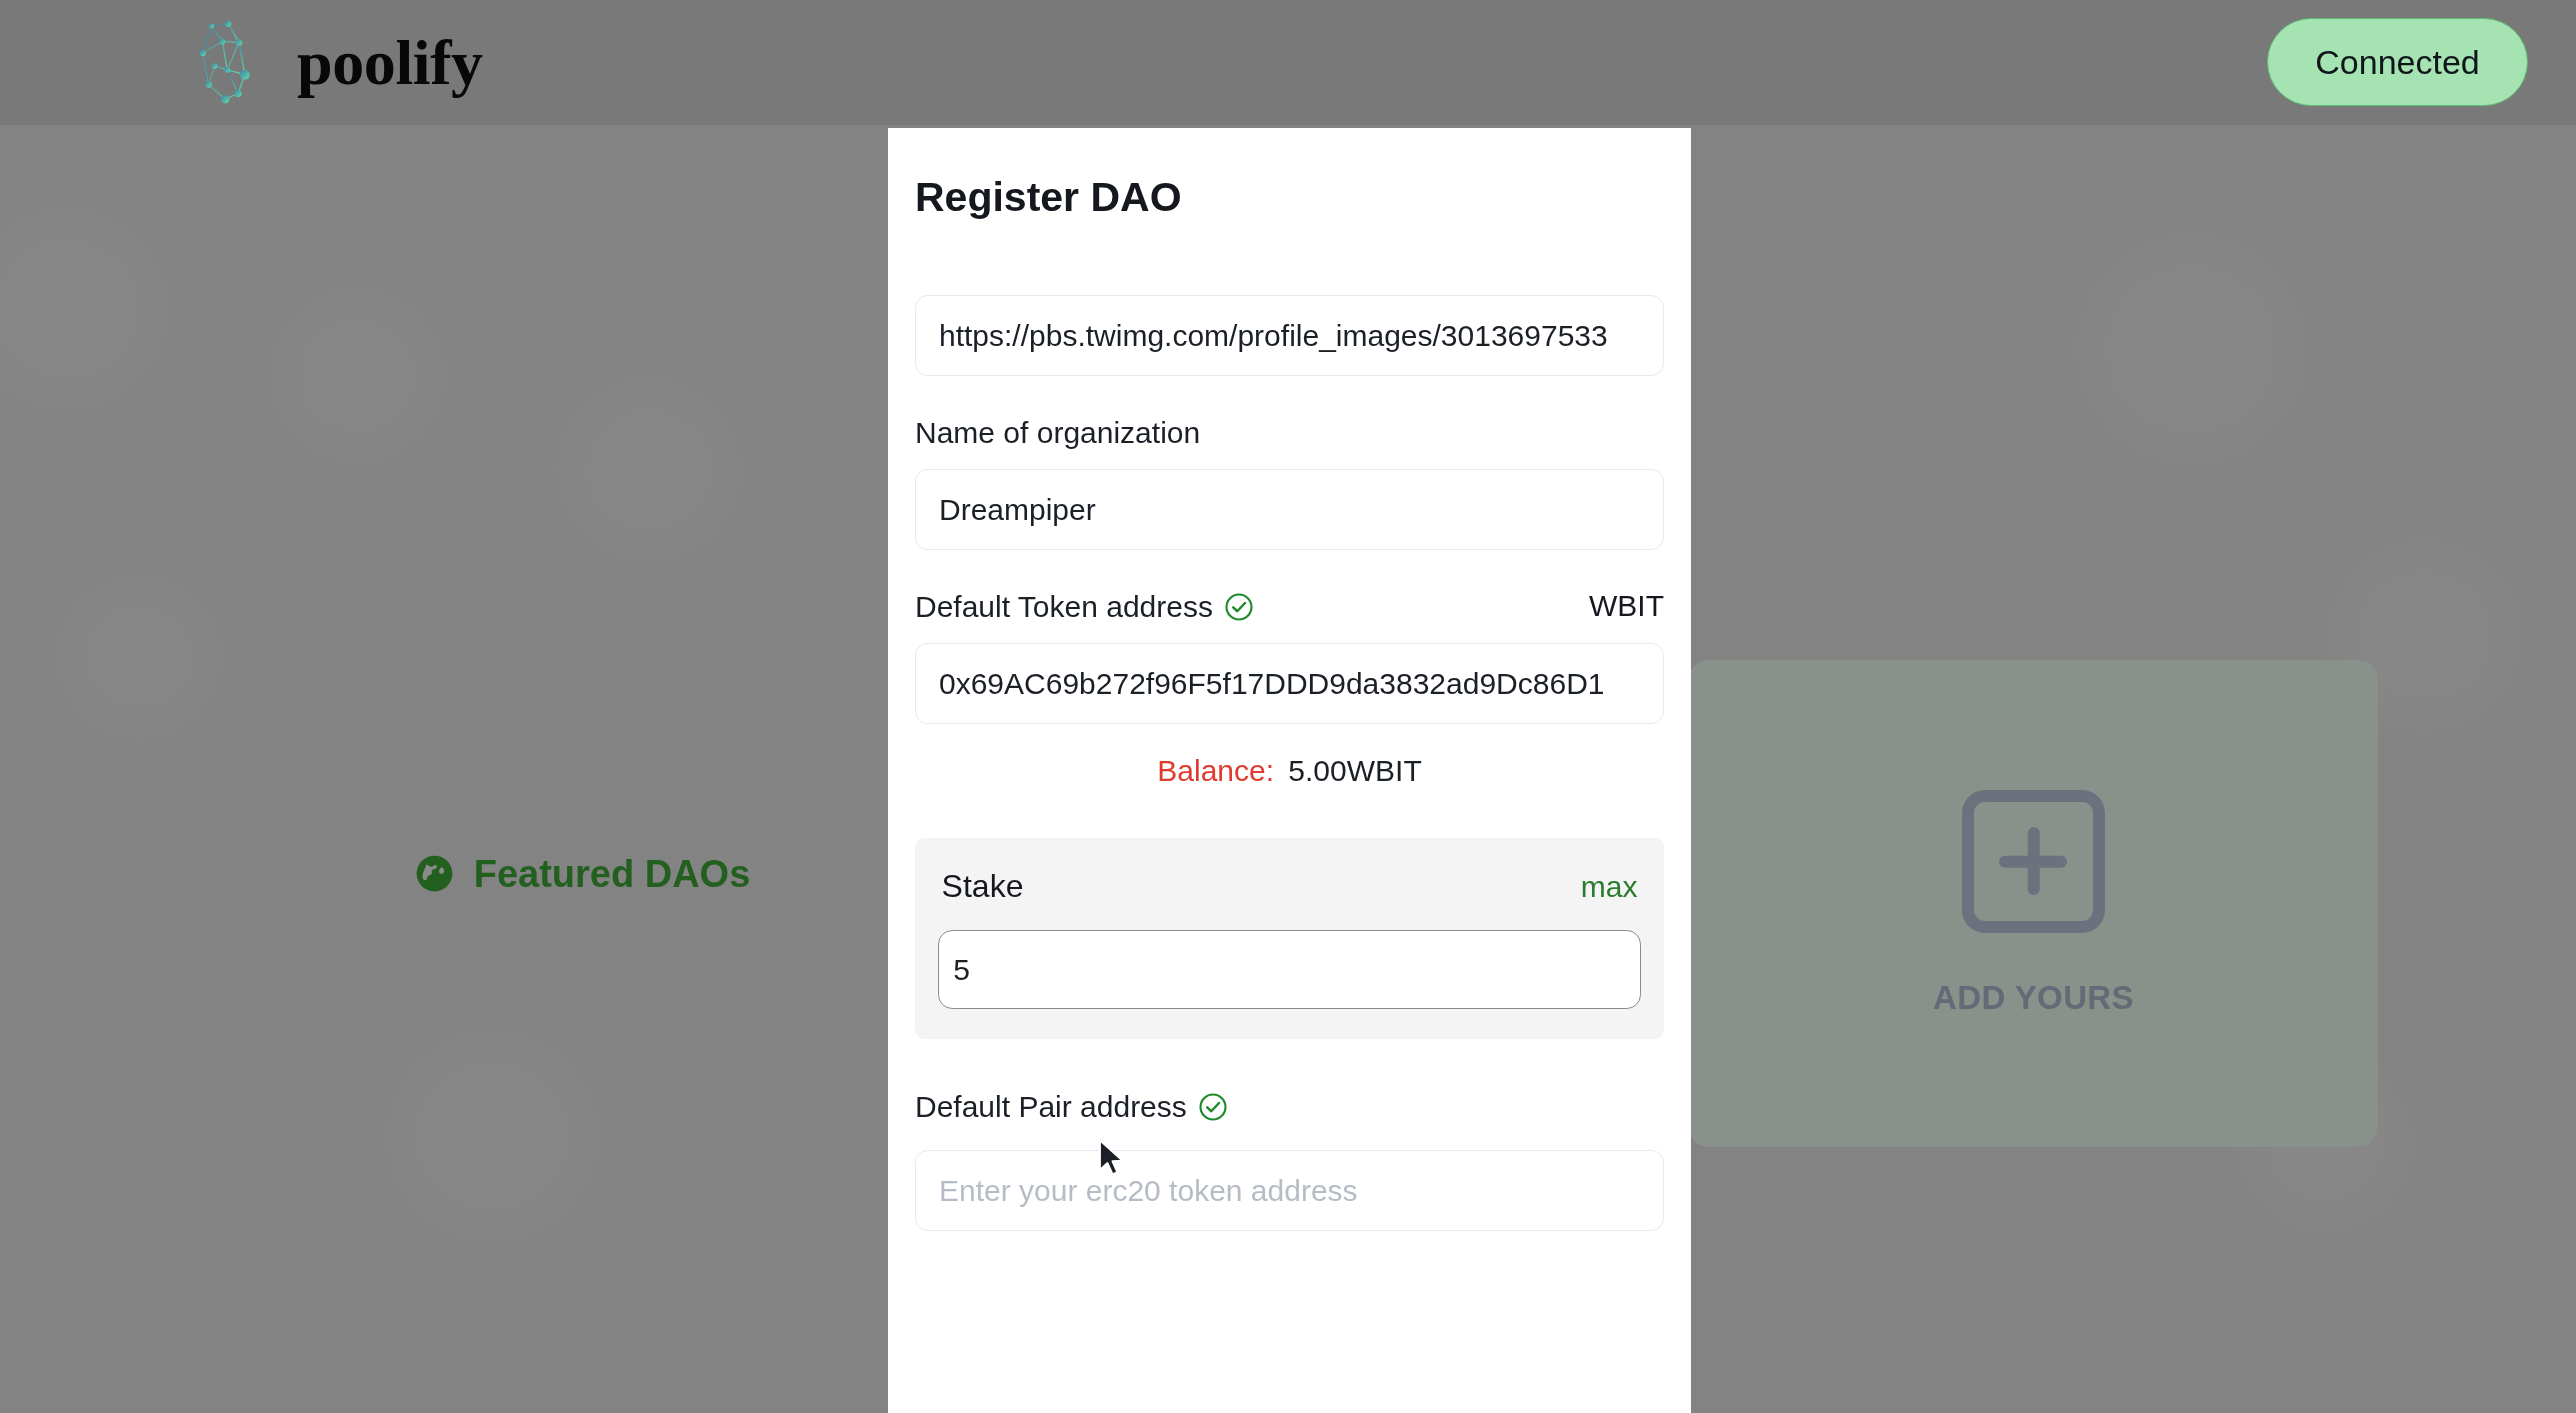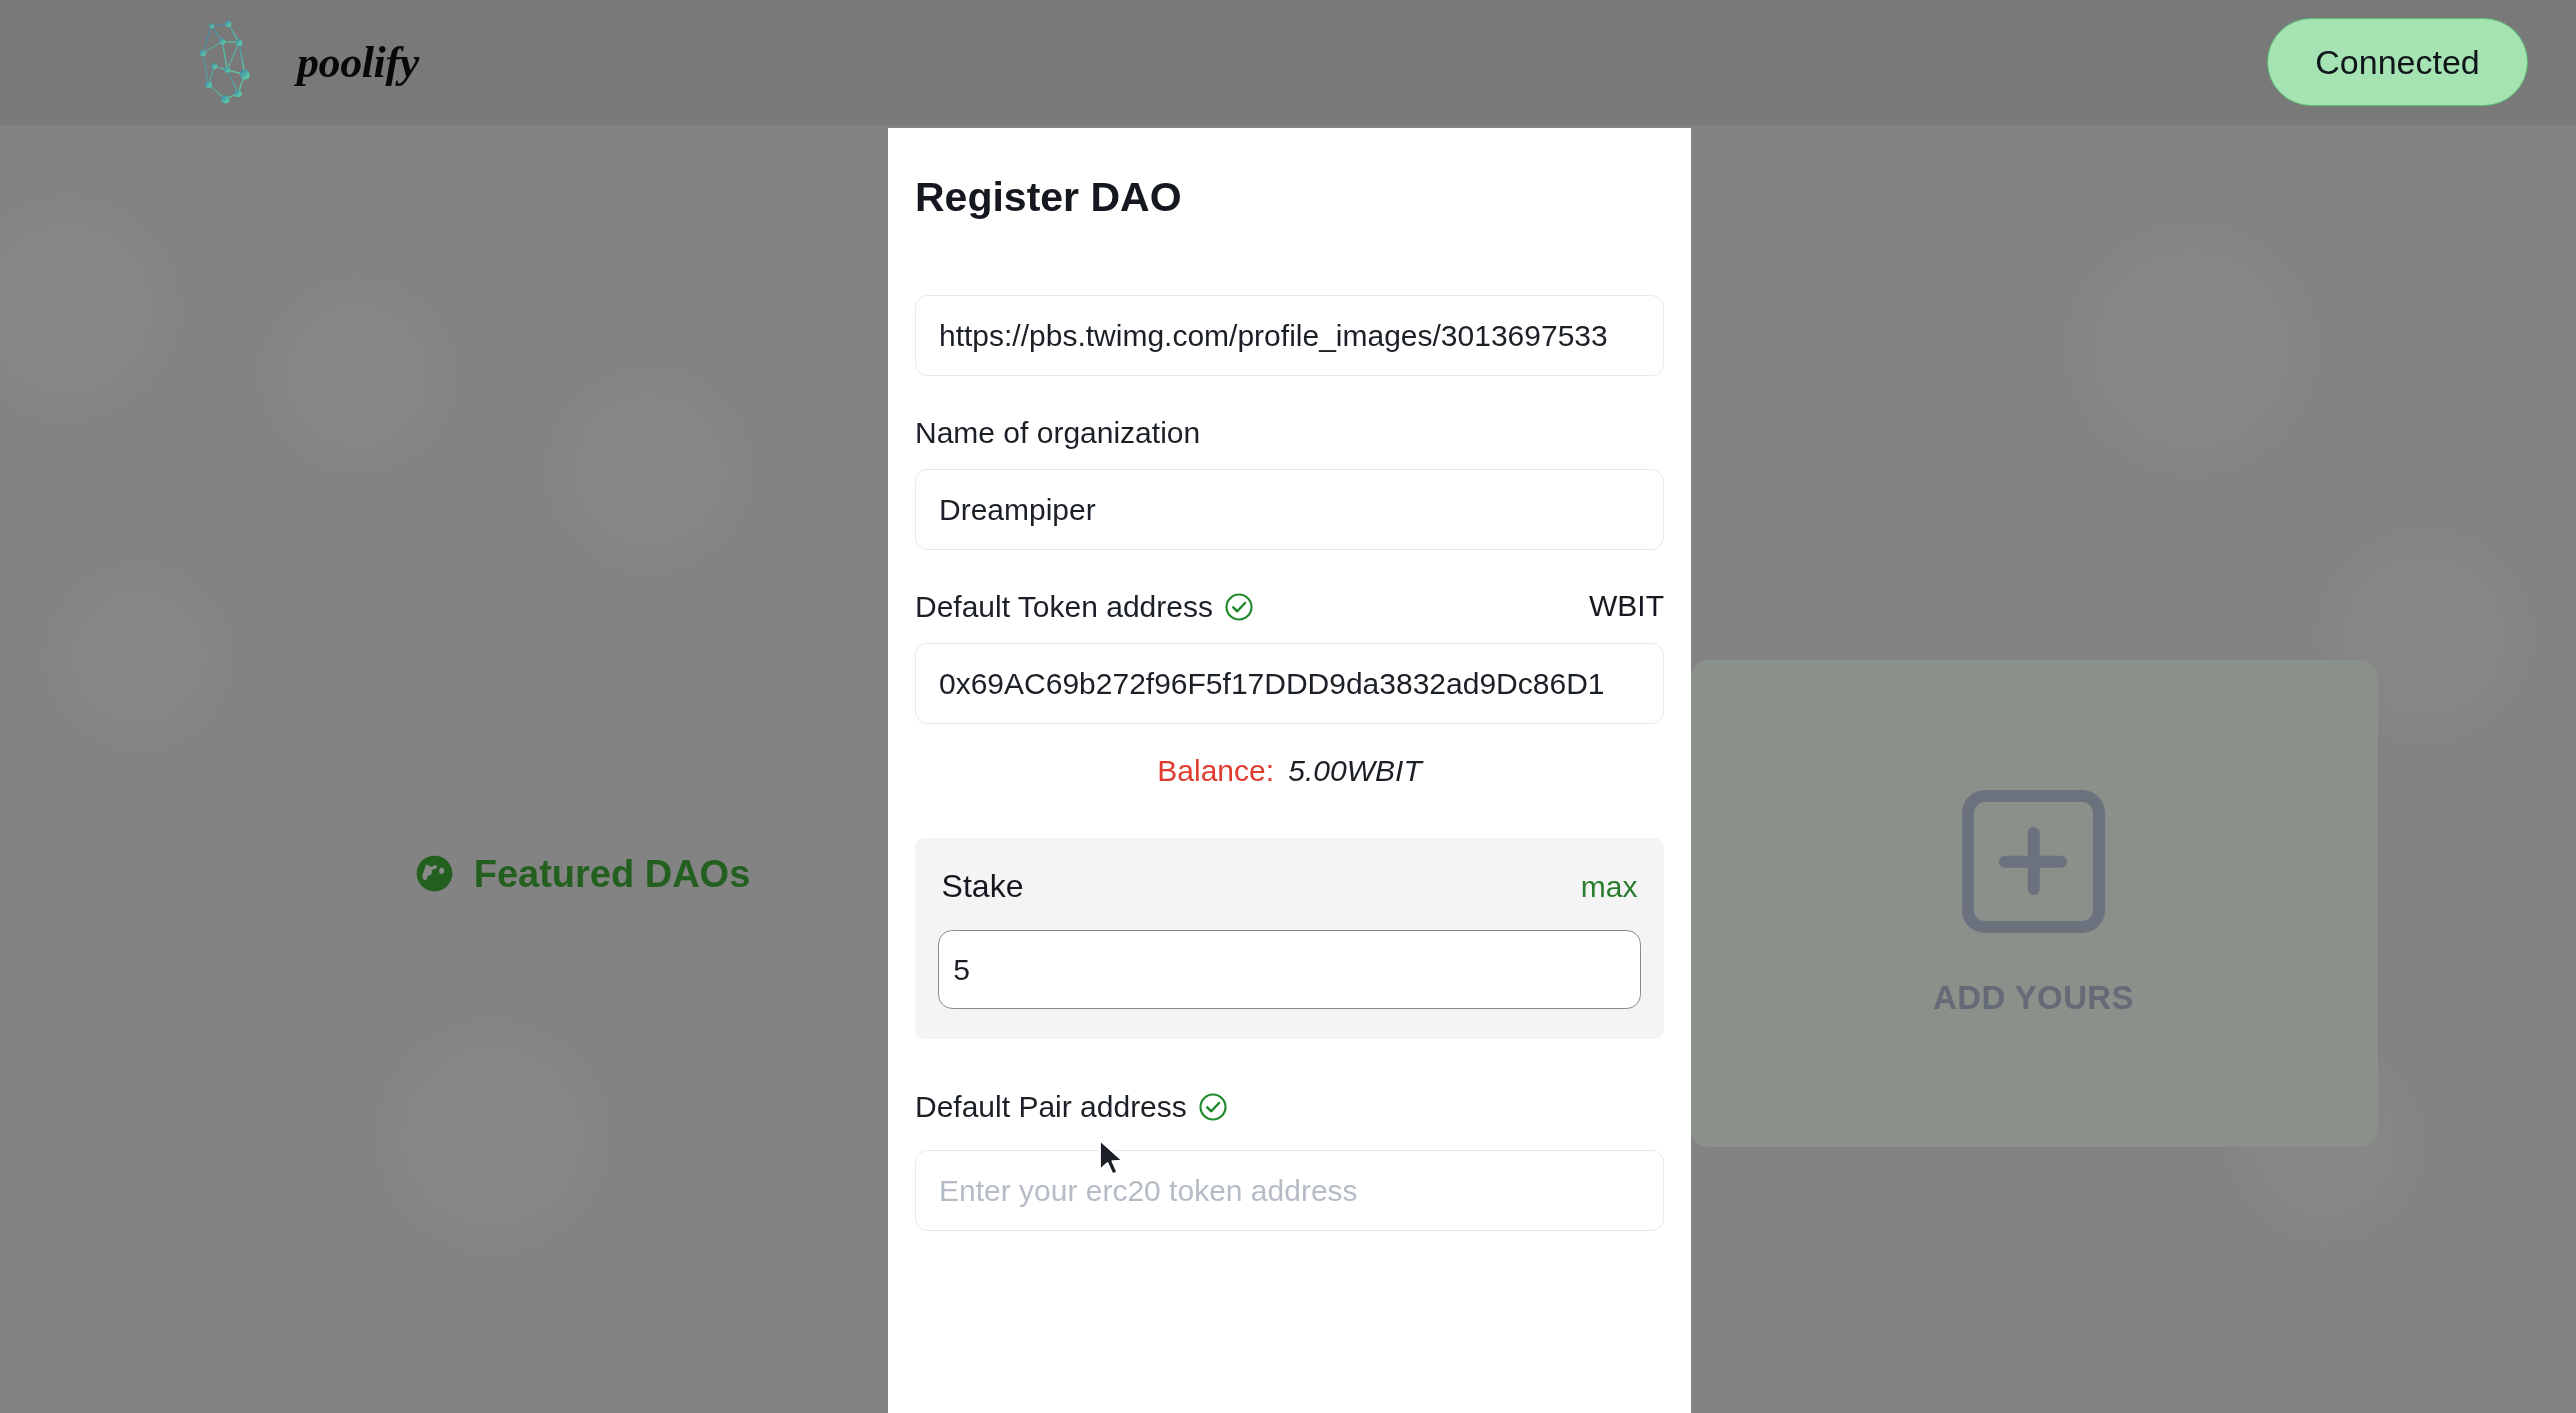--- a/index.html
+++ b/index.html
@@ -59,26 +59,25 @@
     margin-left: 190px;
     gap: 9px;
   }
   .brand-mark {
     width: 98px;
     height: 98px;
     display: block;
   }
   .brand-word {
     font-family: "Liberation Serif", serif;
-    font-size: 44px;
+    font-size: 64px;
     font-weight: 700;
     color: #07080a;
     letter-spacing: -0.4px;
     line-height: 1;
-    font-style: italic;
   }
 
   .connect-btn {
     position: absolute;
     right: 48px;
     top: 18px;
     width: 261px;
     height: 88px;
     border-radius: 44px;
     background: #a6e3b2;
@@ -270,21 +269,21 @@
   .text-input.placeholder { color: #b6bcc6; }
 
   .balance-row {
     display: flex;
     justify-content: center;
     align-items: baseline;
     gap: 14.3px;
     font-size: 30px;
   }
   .balance-key { color: #e03b2f; }
-  .balance-val { color: #1b1f26; font-style: italic; }
+  .balance-val { color: #1b1f26; }
 
   .stake-panel {
     background: #f4f4f4;
     border-radius: 9px;
     padding: 30px 23px 30px 23px;
     box-sizing: border-box;
   }
   .stake-head {
     display: flex;
     align-items: center;

